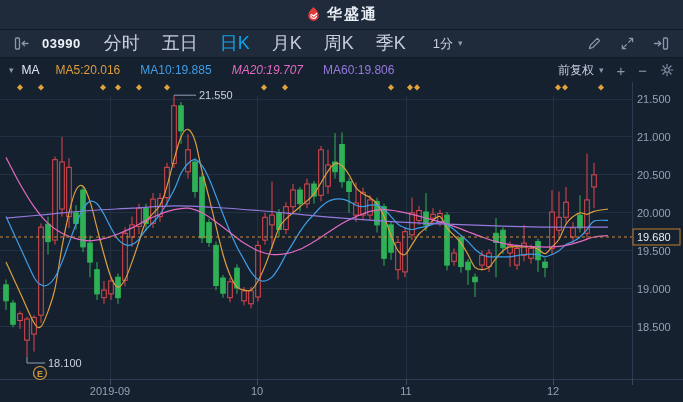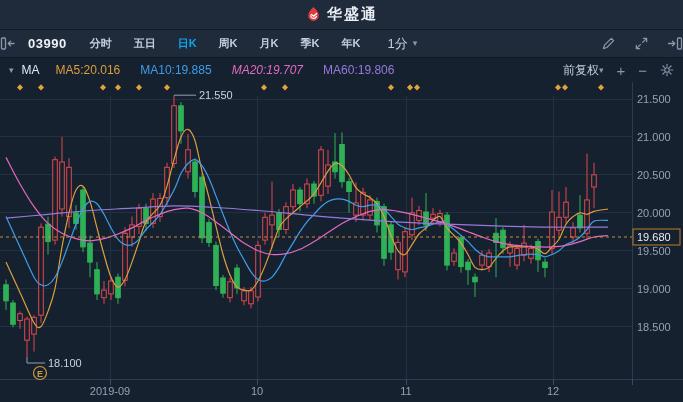--- a/index.html
+++ b/index.html
@@ -2,35 +2,35 @@
 <html><head>
 <meta charset="utf-8">
 <style>
   html,body{margin:0;padding:0;background:#0d141f;}
   .app{width:683px;height:402px;background:#16212f;font-family:"Liberation Sans",sans-serif;
        overflow:hidden;position:relative;user-select:none;}
   .topbar{height:30px;background:#1f2a3a;border-bottom:1px solid #111a27;box-sizing:border-box;
           display:flex;align-items:center;justify-content:center;}
   .logo{display:flex;align-items:center;gap:5px;color:#e9edf4;font-size:15px;font-weight:bold;letter-spacing:2px;}
   .toolbar{height:28px;background:#1f2a3a;border-bottom:1px solid #111a27;box-sizing:border-box;
-           display:flex;align-items:center;padding:0 0;justify-content:center;}
+           display:flex;align-items:center;padding:0 14px;justify-content:center;}
   .symbol{color:#eef2f8;font-weight:bold;font-size:13px;margin:0 12px 0 12px;letter-spacing:.5px;}
   .tabs{display:flex;align-items:center;}
-  .tab{color:#c5cedf;font-size:11px;padding:0 11px;cursor:pointer;line-height:27px;font-weight:bold;}
+  .tab{color:#c5cedf;font-size:18px;padding:0 11px;cursor:pointer;line-height:27px;}
   .tab.active{color:#0ea5e9;}
   .minute{color:#c5cedf;font-size:13px;margin-left:16px;display:flex;align-items:center;gap:5px;cursor:pointer;}
   .caret{font-size:9px;color:#8a97ad;line-height:1;}
   .tb-icons{margin-left:auto;display:flex;align-items:center;gap:18px;}
   .tb-icon{display:inline-flex;cursor:pointer;}
   .ma-row{height:24px;display:flex;align-items:center;padding:0 9px;background:#16212f;font-size:12px;}
   .ma-caret{margin-right:8px;}
   .ma-label{color:#e2e7ef;margin-right:16px;}
   .ma-val{margin-right:20px;}
   .ma-right{margin-left:auto;display:flex;align-items:center;gap:13px;color:#c5cedf;}
-  .adjust{display:flex;align-items:center;cursor:pointer;}
+  .adjust{display:flex;align-items:center;gap:5px;cursor:pointer;}
   .pm{color:#8a97ad;font-size:15px;cursor:pointer;line-height:1;}
   .chart-area{position:relative;width:569px;height:320px;}
   svg text{font-family:"Liberation Sans",sans-serif;}
 </style>
 </head>
 <body>
 
 <div class="app">
 
   <div class="topbar">
@@ -48,24 +48,23 @@
       <svg width="16" height="15" viewBox="0 0 16 15" fill="none" stroke="#8a97ad" stroke-width="1.3" stroke-linecap="round" stroke-linejoin="round">
         <rect x="1.5" y="2" width="4" height="11" rx="1"></rect>
         <path d="M14 7.5H8.2M8.2 7.5l2.4-2.4M8.2 7.5l2.4 2.4"></path>
       </svg>
     </span>
     <span class="symbol">03990</span>
     <nav class="tabs" id="tabs">
         <span class="tab">分时</span>
         <span class="tab">五日</span>
         <span class="tab active">日K</span>
+        <span class="tab">月K</span>
         <span class="tab">周K</span>
-        <span class="tab">月K</span>
         <span class="tab">季K</span>
-        <span class="tab">年K</span>
       </nav>
     <span class="minute">
       <span>1分</span>
       <span class="caret">▾</span>
     </span>
     <span class="tb-icons">
       <span class="tb-icon">
         <svg width="15" height="15" viewBox="0 0 16 16" fill="none" stroke="#8a97ad" stroke-width="1.3" stroke-linecap="round" stroke-linejoin="round">
           <path d="M2.5 13.5l1.2-3.7 7.3-7.3 2.5 2.5-7.3 7.3-3.7 1.2z"></path>
         </svg>

